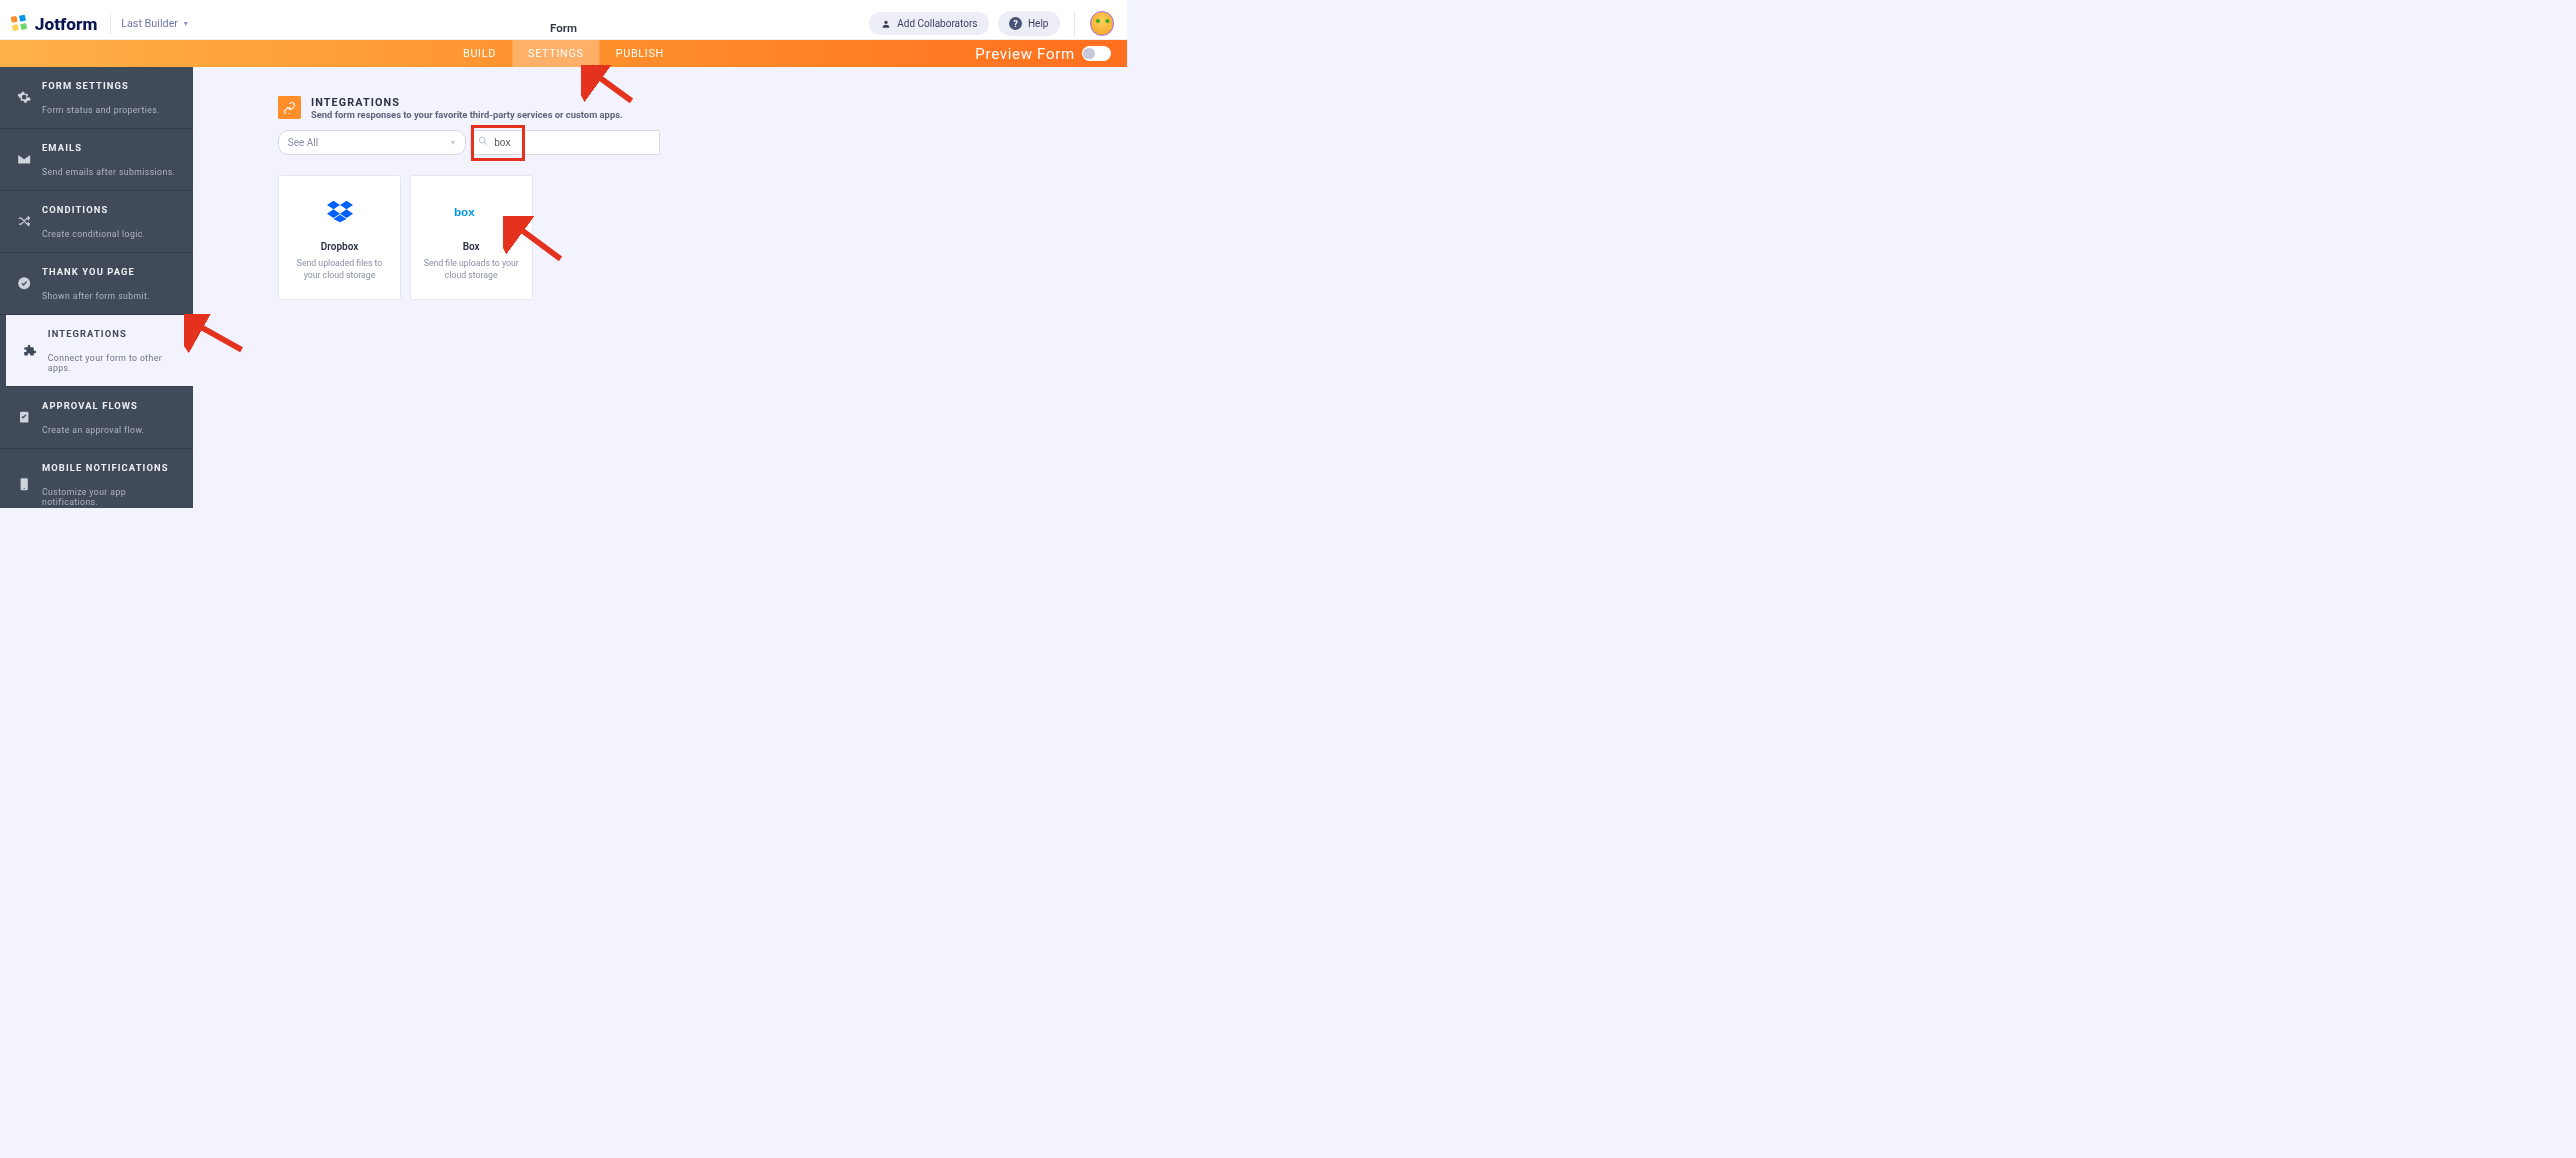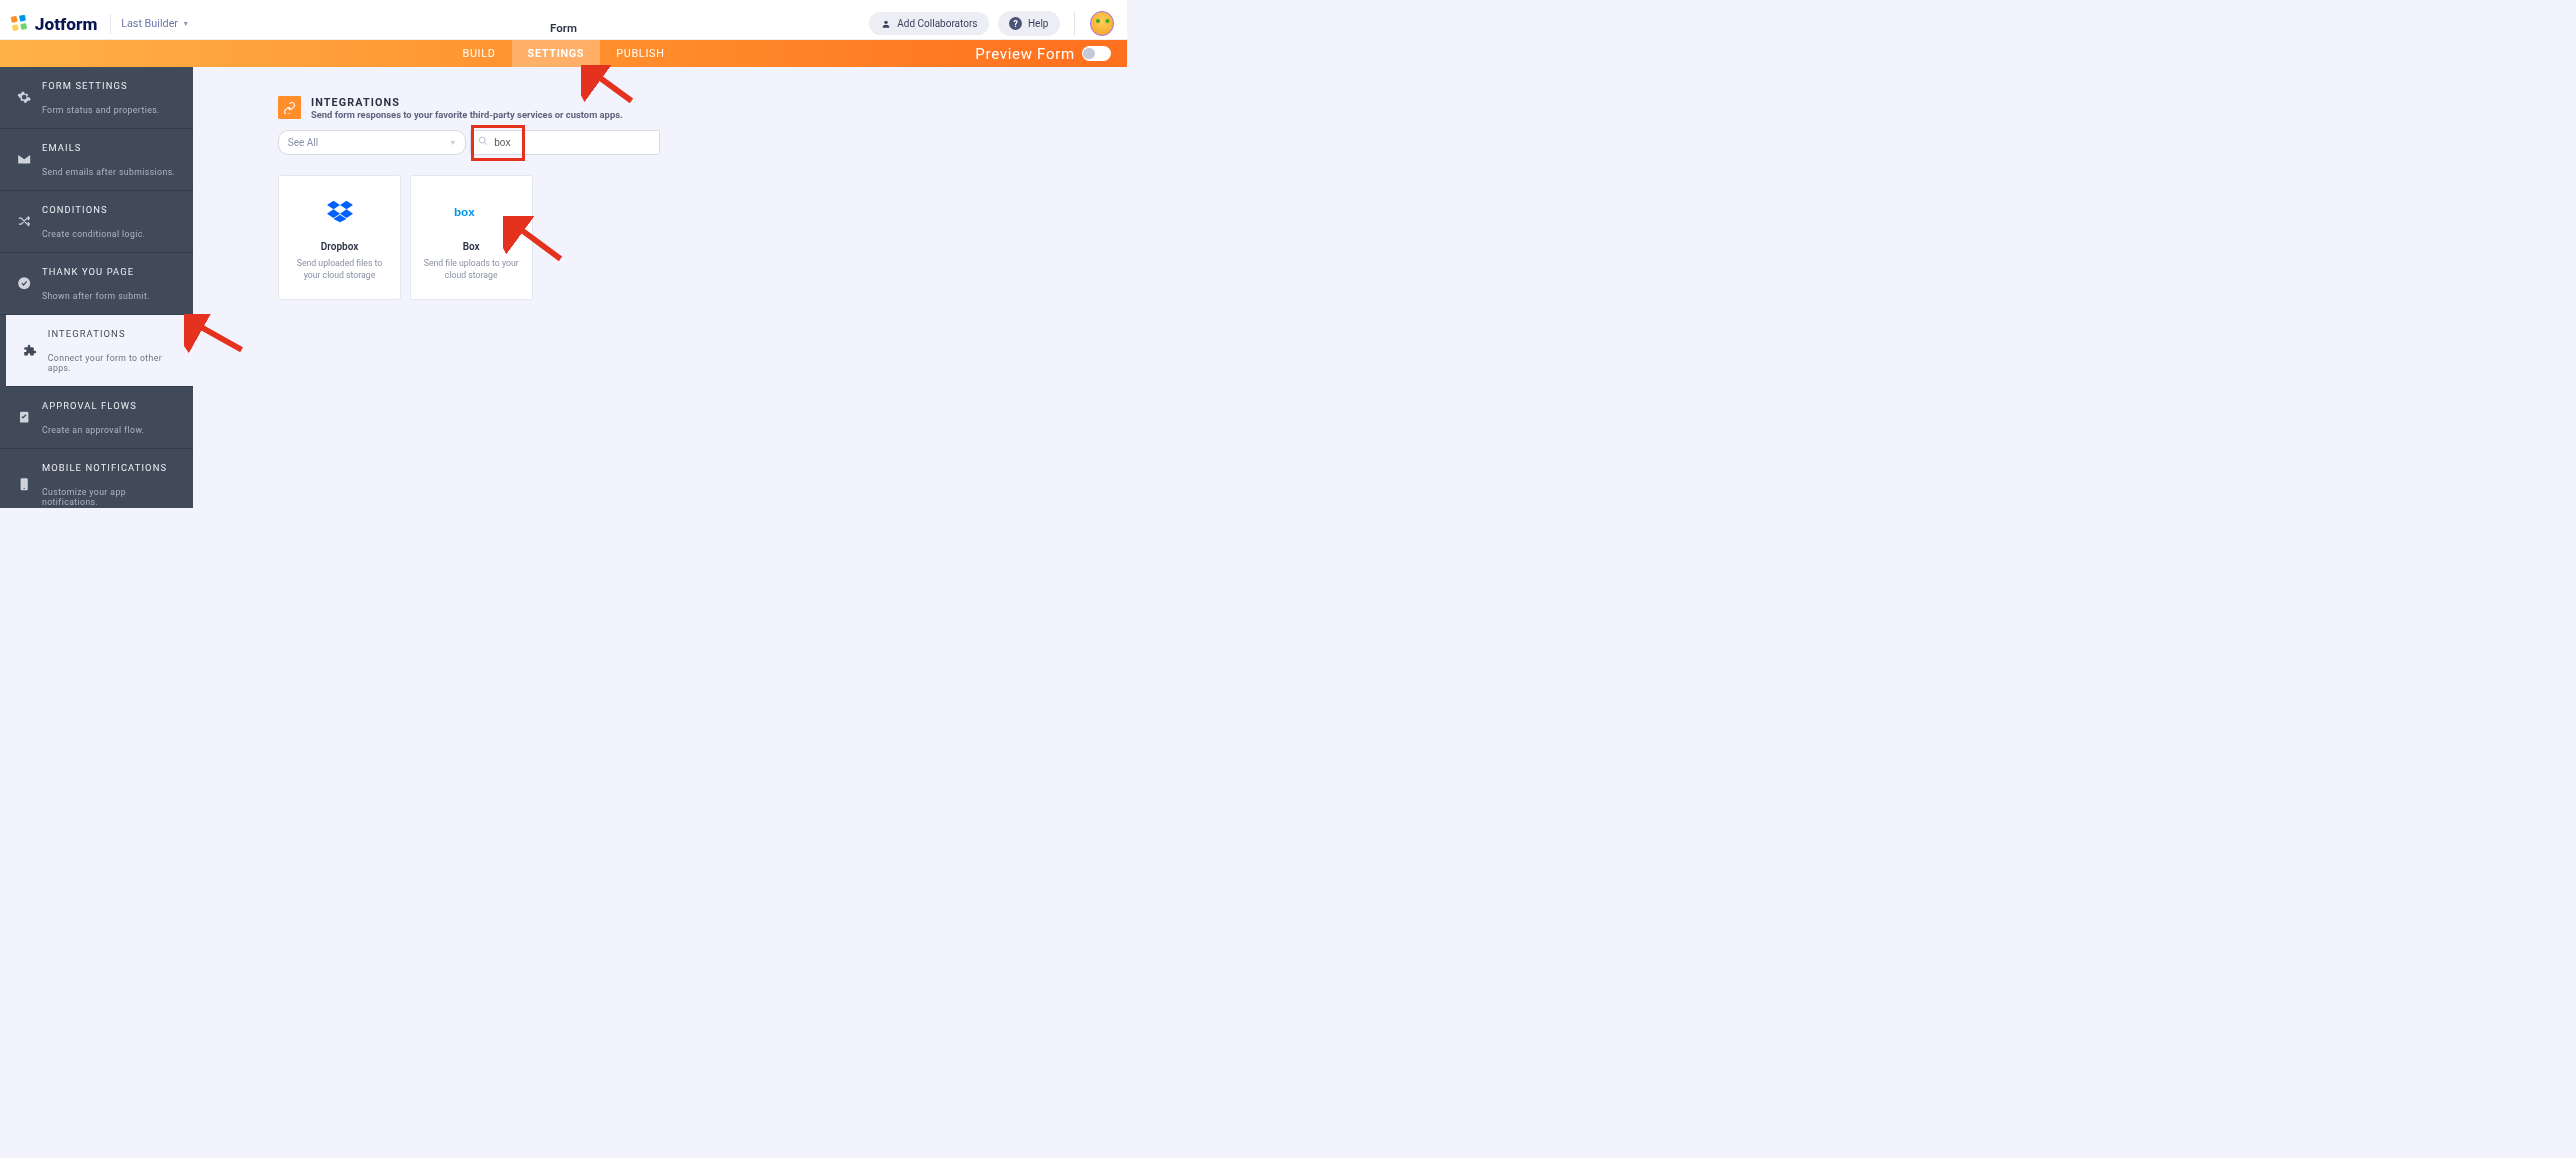--- a/index.html
+++ b/index.html
@@ -21,30 +21,30 @@
   .pill .ico { width:11.5px; height:11.5px; display:inline-flex; align-items:center; justify-content:center; }
   .help-ico { width:13px; height:13px; border-radius:50%; background:#4b5379; color:#fff; font-size:8.7px; display:inline-flex; align-items:center; justify-content:center; font-weight:700;}
   .avatar { width:24.5px; height:24.5px; border-radius:50%; background:radial-gradient(circle at 50% 40%, #ffcf5c, #f0a020); border:1.4px solid #a36ef5; margin-left:4.3px; position:relative;}
   .avatar::after{content:"";position:absolute;left:5.8px;top:7.2px;width:3.6px;height:3.6px;background:#4a2;border-radius:50%;box-shadow:9.4px 0 #4a2;}
   .right-div { width:0.7px; height:24.5px; background:#e5e5ef; margin-left:5.8px; margin-right:1.4px;}
 
   
   .tabbar { height: 27px; background: linear-gradient(90deg,#ffb148 0%, #ff8e2b 55%, #ff6f1f 100%); display:flex; align-items:stretch; position:relative; color:#fff; font-size:10.8px; letter-spacing:0.7px;}
   .tabs { position:absolute; left:50%; transform:translateX(-50%); display:flex; height:100%; }
   .tab { padding:0 16px; display:flex; align-items:center; cursor:pointer; }
-  .tab.active { background:rgba(255,255,255,0.28); font-weight:700;}
+  .tab.active { background:rgba(255,255,255,0.28); font-weight:400;}
   .preview { position:absolute; right:16px; top:0; height:100%; display:flex; align-items:center; gap:7.2px; font-size:15px;}
   .switch { width:29px; height:14.4px; background:#fff; border-radius:8.7px; position:relative; }
   .switch::after { content:""; position:absolute; left:1.4px; top:1.4px; width:11.5px; height:11.5px; background:#c6c9da; border-radius:50%; }
 
   
   .body { display:flex; height: calc(508px - 40px - 27px); }
   .sidebar { width:193px; background:#414a59; color:#cfd3db; }
   .side-item { display:flex; gap:10px; padding:13px 13px 13px 16px; border-bottom:0.7px solid #353d4a; cursor:pointer; align-items:center;}
-  .side-item .texts .h { font-size:9.4px; letter-spacing:1.1px; color:#eef0f4; font-weight:400;}
+  .side-item .texts .h { font-size:9.4px; letter-spacing:1.1px; color:#eef0f4; font-weight:700;}
   .side-item .texts .s { font-size:8.7px; color:#b0b6c1; margin-top:14px; letter-spacing:0.4px;}
   .side-item.active { background:#f3f3fe; color:#414a59; margin-left:5.8px;}
   .side-item.active .texts .h { color:#414a59; }
   .side-item.active .texts .s { color:#6c7280; }
   .side-ico { width:16px; height:16px; flex-shrink:0; display:flex; align-items:center; justify-content:center;}
   .side-ico svg { fill:#cfd3db; }
   .side-item.active .side-ico svg { fill:#414a59; }
 
   
   .main { flex:1; padding:29px 0 0 0; position:relative;}

